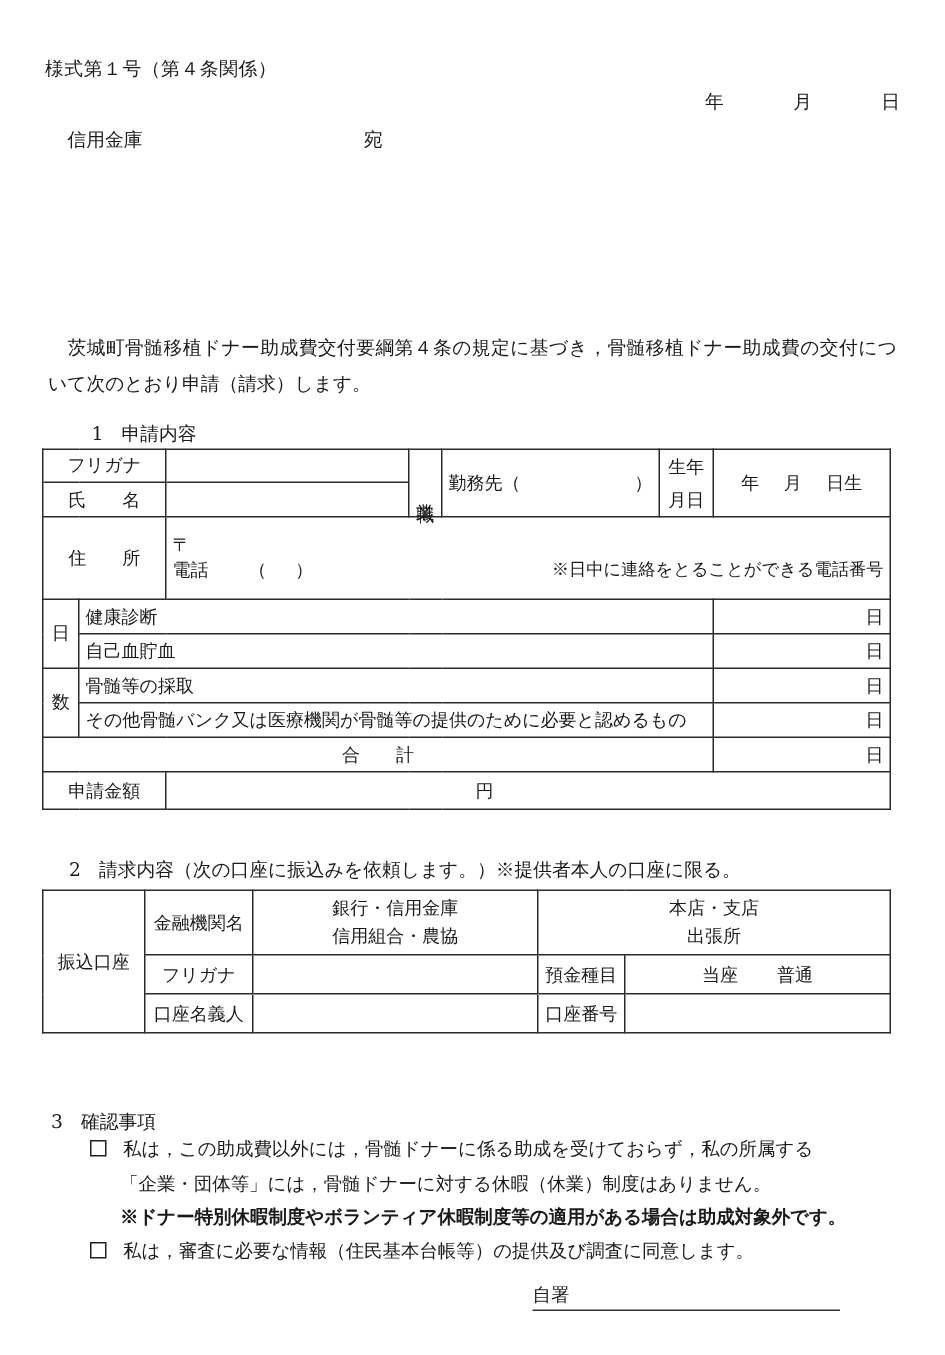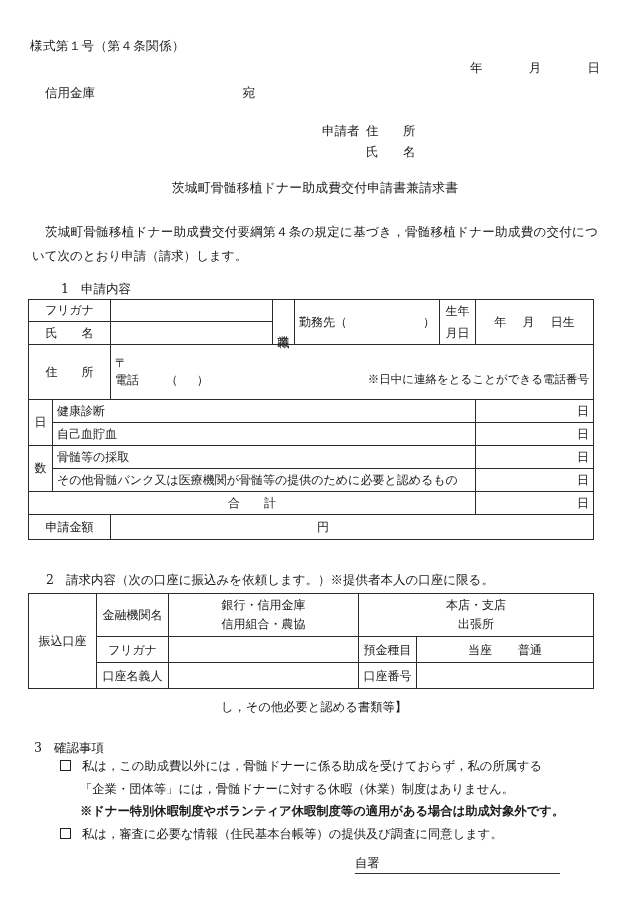--- a/index.html
+++ b/index.html
@@ -201,32 +201,21 @@
     <span>年</span>
     <span>月</span>
     <span>日</span>
   </div>
 
   <div class="abs addressee">
     <span>信用金庫</span>
     <span>宛</span>
   </div>
 
-  <div class="abs applicant-block">
-    <div class="applicant-row">
-      <span class="lbl1">申請者</span>
-      <span class="lbl2">住　所</span>
-    </div>
-    <div class="applicant-row">
-      <span class="lbl1"></span>
-      <span class="lbl2">氏　名</span>
-    </div>
-  </div>
-
-  <div class="abs doc-title">茨城町骨髄移植ドナー助成費交付申請書兼請求書</div>
+
 
   <div class="abs intro">茨城町骨髄移植ドナー助成費交付要綱第４条の規定に基づき，骨髄移植ドナー助成費の交付について次のとおり申請（請求）します。</div>
 
   <div class="abs sec-head sec1-head">
     <span class="num">1</span><span>申請内容</span>
   </div>
 
   <table class="frm t1">
     <colgroup>
       <col style="width:24px">
@@ -369,21 +358,20 @@
               <span></span>
               <span></span>
               <span></span>
             </div>
         </td>
       </tr>
     </tbody>
   </table>
 
   <div class="abs attach">
-    <div class="l2">し，その他必要と認める書類等】</div>
   </div>
 
   <div class="abs sec-head sec3-head">
     <span class="num">3</span><span>確認事項</span>
   </div>
 
   <div class="abs checks">
     <div class="chk-item">
       <span class="chk-box"></span>
       <span>私は，この助成費以外には，骨髄ドナーに係る助成を受けておらず，私の所属する</span>

